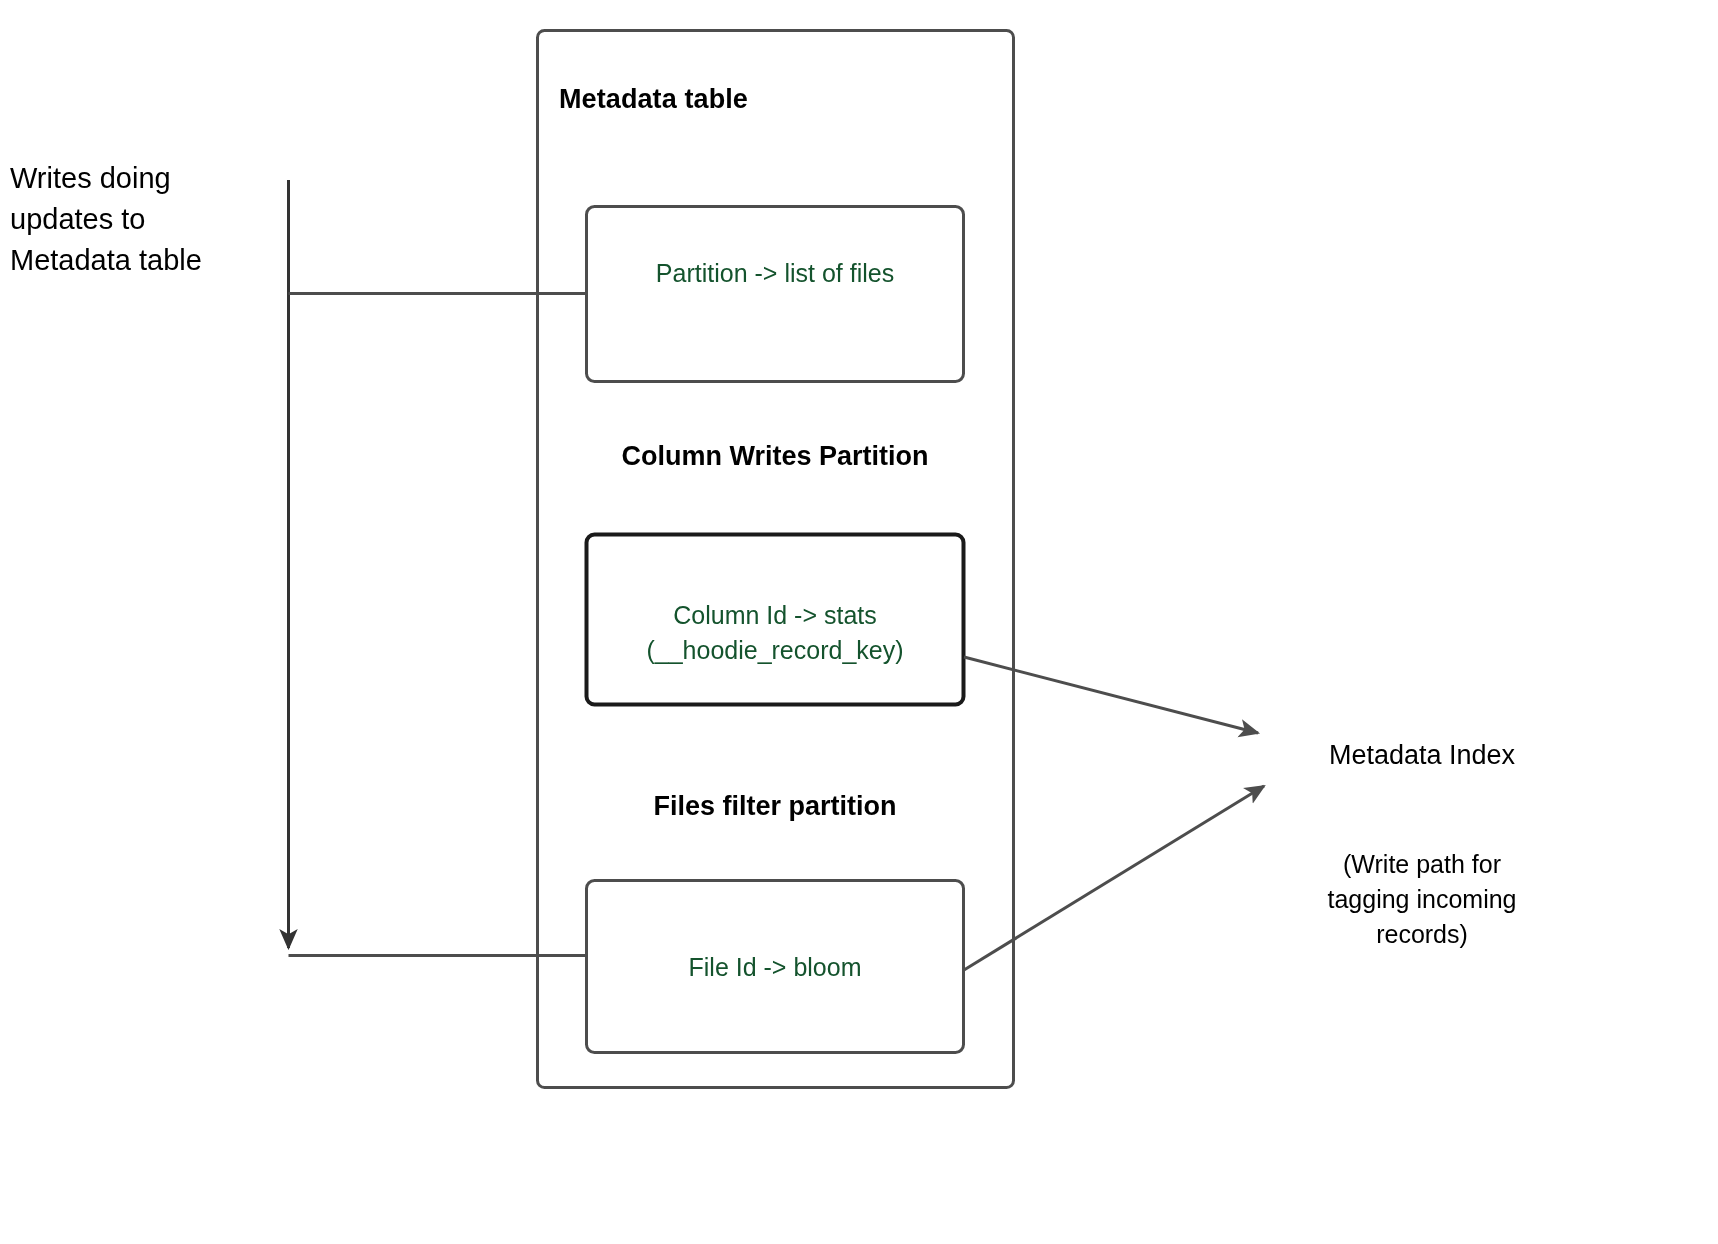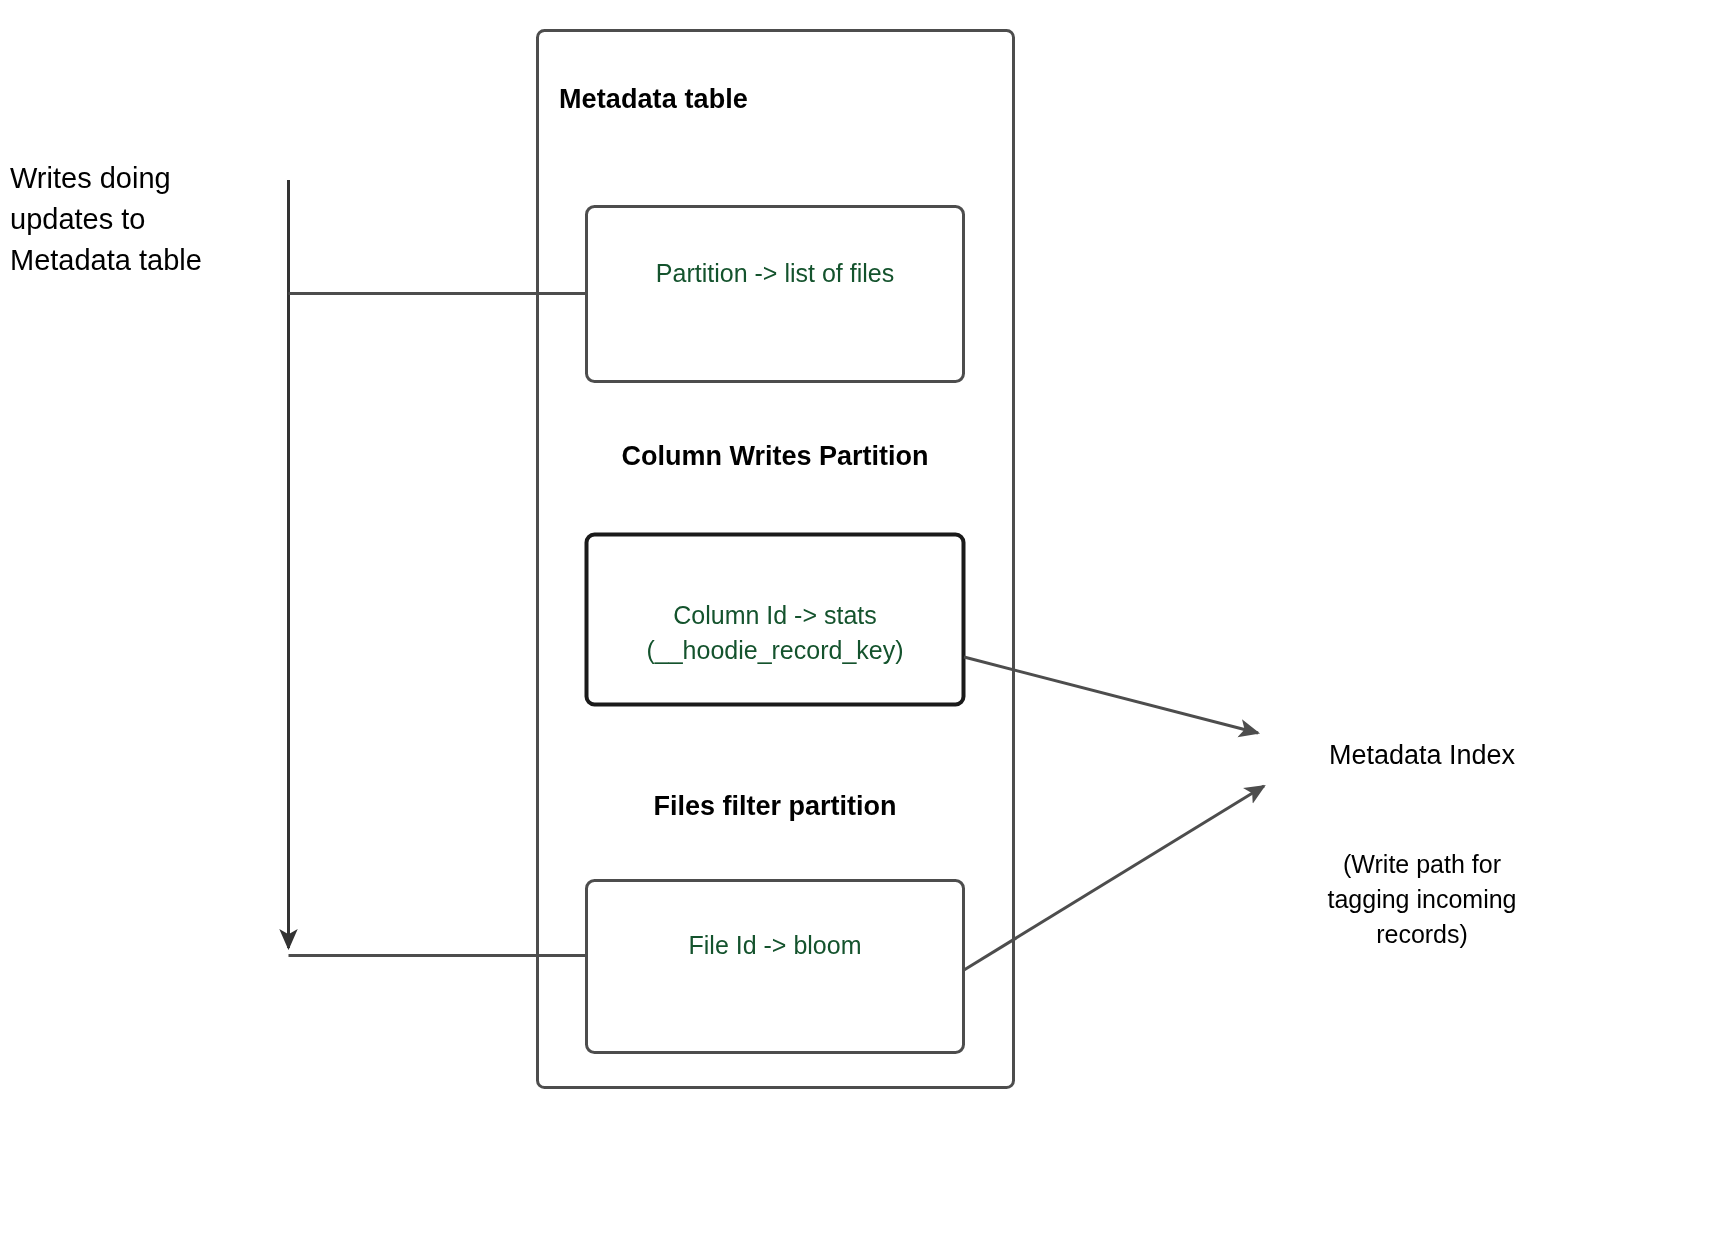--- a/index.html
+++ b/index.html
@@ -61,21 +61,21 @@
   .box-text {
     position: absolute;
     width: 380px;
     text-align: center;
     font-size: 25px;
     line-height: 1.38;
     color: #14532d;
   }
   #files-box-text  { left: 585px; top: 256px; }
   #colstats-box-text { left: 585px; top: 582px; margin-top: 16px; }
-  #bloom-box-text  { left: 585px; top: 928px; }
+  #bloom-box-text  { left: 585px; top: 950px; }
 
   .mi-title {
     left: 1296px;
     top: 738px;
     width: 252px;
     text-align: center;
     font-size: 27px;
     font-weight: normal;
   }
   .mi-caption {

